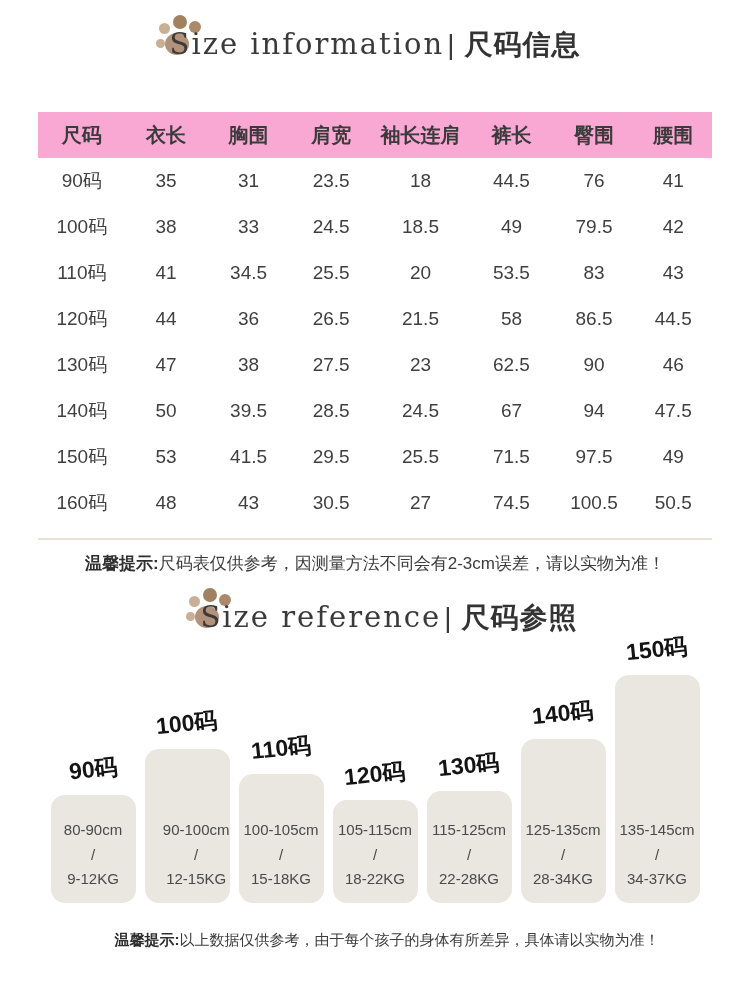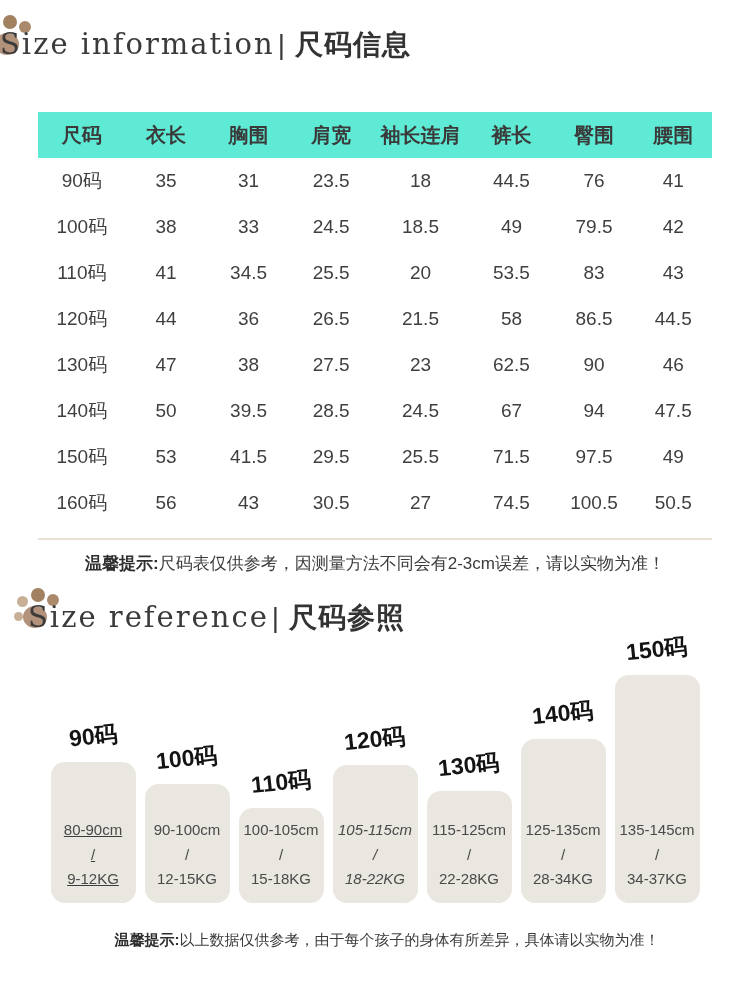--- a/index.html
+++ b/index.html
@@ -4,21 +4,21 @@
 <style>
   * { margin:0; padding:0; box-sizing:border-box; }
   html,body { background:#ffffff; }
   body {
     width:750px; height:1000px; overflow:hidden; position:relative;
     font-family:"Liberation Sans","DejaVu Sans",sans-serif;
     color:#3d3d3d;
   }
 
   
-  .title-row { text-align:left; }
+  .title-row { text-align:center; }
   .title-row.first { padding-top:26px; }
   .title-row.second { margin-top:24px;padding-left:28px; }
   .title-wrap { position:relative; display:inline-block; white-space:nowrap; }
   .t-en {
     position:relative; z-index:1;
     font-family:"DejaVu Serif","Liberation Serif",serif;
     font-size:29px; letter-spacing:2px; color:#3a3a3a;
   }
   .t-div { position:relative; z-index:1; font-size:28px; color:#3a3a3a; margin:0 10px 0 3px; }
   .t-cn { position:relative; z-index:1; font-size:28px; font-weight:700; color:#333; letter-spacing:1px; }
@@ -27,21 +27,21 @@
   .paw { position:absolute; left:-14px; top:-12px; width:48px; height:48px; z-index:0; }
   .paw i { position:absolute; border-radius:50%; display:block; }
   .paw .pad  { left:9px;  top:19px; width:24px; height:22px; background:#b2927a; }
   .paw .toe1 { left:17px; top:1px;  width:14px; height:14px; background:#a1815f; }
   .paw .toe2 { left:3px;  top:9px;  width:11px; height:11px; background:#c7b096; }
   .paw .toe3 { left:0px;  top:25px; width:9px;  height:9px;  background:#c7b096; }
   .paw .toe4 { left:33px; top:7px;  width:12px; height:12px; background:#ab8a6c; }
 
   
   table.size-table { width:674px; margin:48px auto 0; border-collapse:collapse; table-layout:fixed; }
-  table.size-table thead tr { background:#5eead4; height:46px; }
+  table.size-table thead tr { background:#f9a8d4; height:46px; }
   table.size-table th { font-size:20px; font-weight:700; color:#3a3a3a; text-align:center; }
   table.size-table td { height:46px; text-align:center; font-size:19px; color:#3f3f3f; }
   .table-divider { width:674px; height:2px; background:#e9e1d5; margin:12px auto 0; }
 
   
   .note { text-align:center; font-size:17px; color:#3c3c3c; margin-top:12px; }
   .note b { font-weight:700; color:#2e2e2e; }
   .note.small { font-size:15px; margin-top:28px;padding-left:24px; }
 
   
@@ -162,21 +162,21 @@
           <td>53</td>
           <td>41.5</td>
           <td>29.5</td>
           <td>25.5</td>
           <td>71.5</td>
           <td>97.5</td>
           <td>49</td>
         </tr>
         <tr>
           <td>160码</td>
-          <td>56</td>
+          <td>48</td>
           <td>43</td>
           <td>30.5</td>
           <td>27</td>
           <td>74.5</td>
           <td>100.5</td>
           <td>50.5</td>
         </tr>
       </tbody>
   </table>
   <div class="table-divider"></div>
@@ -192,51 +192,51 @@
           <i class="toe4"></i>
           <i class="pad"></i>
       </span>
       <span class="t-en">Size reference</span><span class="t-div">|</span><span class="t-cn">尺码参照</span>
     </span>
   </div>
 
   <div class="bars" id="bars">
       <div class="bar-col">
     <div class="bar-label">90码</div>
-    <div class="bar" style="height: 141px; text-decoration: underline;">
+    <div class="bar" style="height: 108px;">
       <div class="bar-text">
         <div>80-90cm</div>
         <div>/</div>
         <div>9-12KG</div>
       </div>
     </div>
   </div>
       <div class="bar-col">
     <div class="bar-label">100码</div>
-    <div class="bar" style="height: 119px;">
+    <div class="bar" style="height: 154px; justify-content: flex-end;">
       <div class="bar-text">
         <div>90-100cm</div>
         <div>/</div>
         <div>12-15KG</div>
       </div>
     </div>
   </div>
       <div class="bar-col">
     <div class="bar-label">110码</div>
-    <div class="bar" style="height: 95px;">
+    <div class="bar" style="height: 129px;">
       <div class="bar-text">
         <div>100-105cm</div>
         <div>/</div>
         <div>15-18KG</div>
       </div>
     </div>
   </div>
       <div class="bar-col">
     <div class="bar-label">120码</div>
-    <div class="bar" style="height: 138px; font-style: italic;">
+    <div class="bar" style="height: 103px;">
       <div class="bar-text">
         <div>105-115cm</div>
         <div>/</div>
         <div>18-22KG</div>
       </div>
     </div>
   </div>
       <div class="bar-col">
     <div class="bar-label">130码</div>
     <div class="bar" style="height: 112px;">

